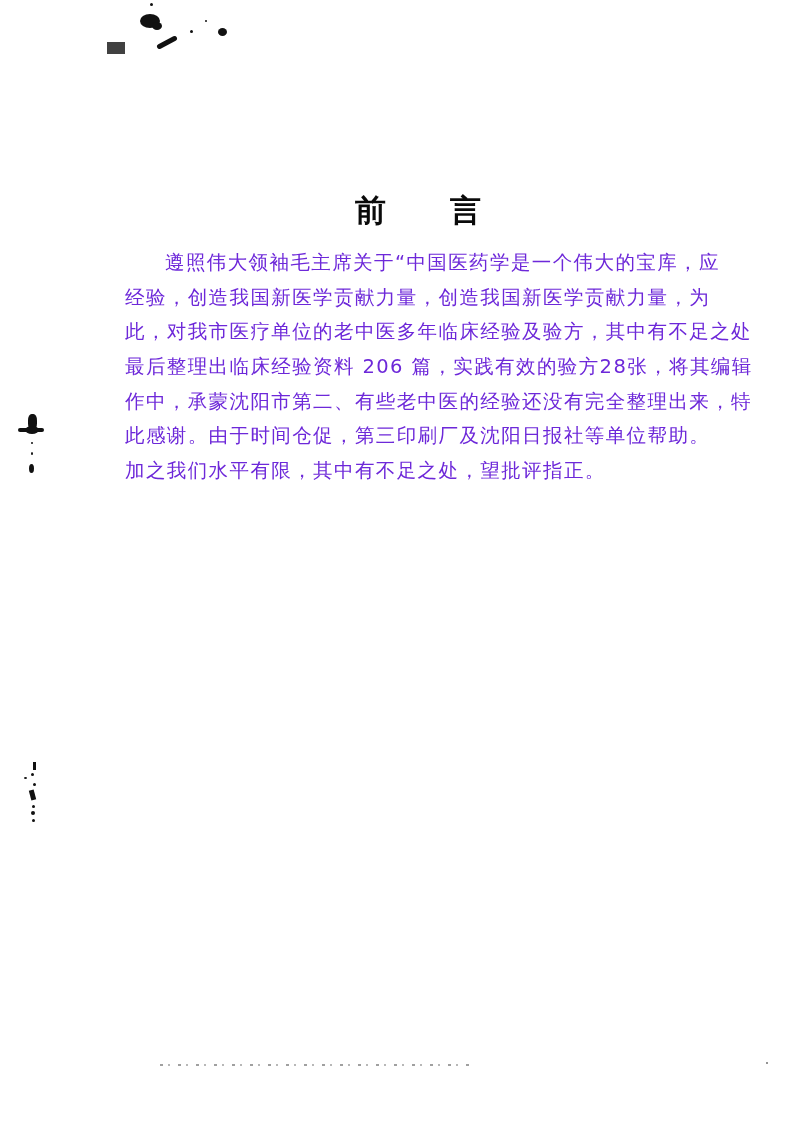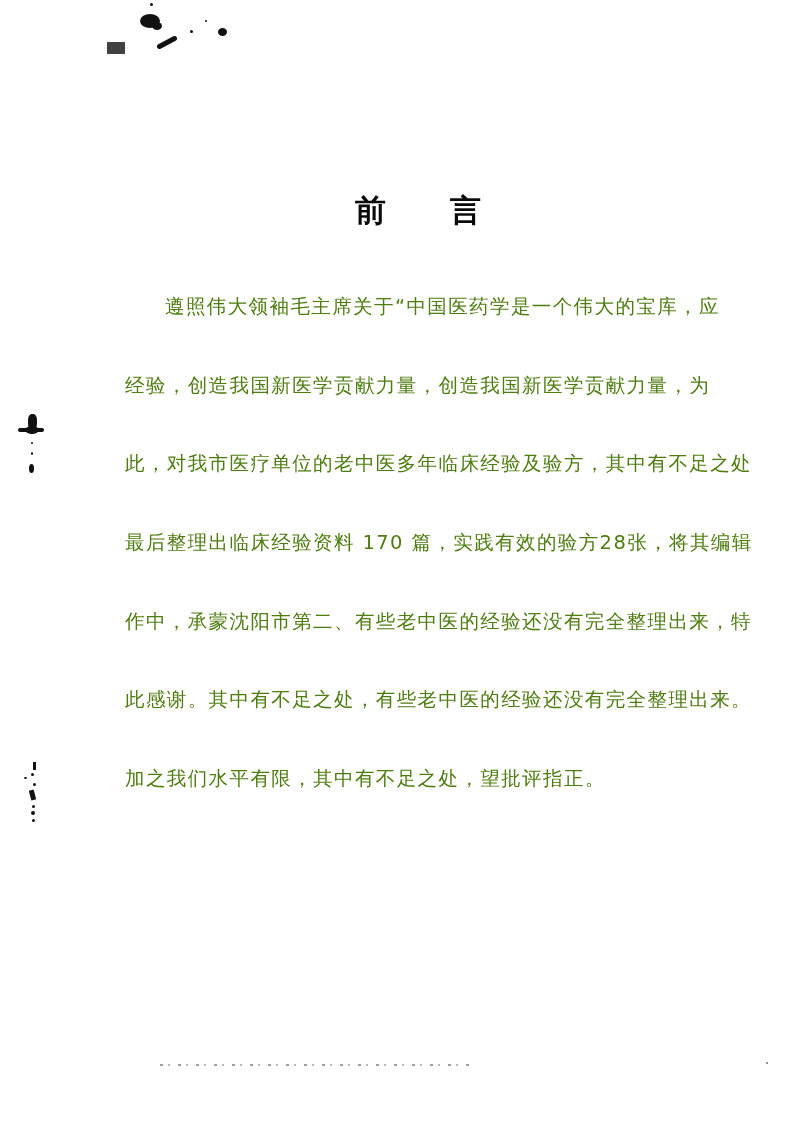--- a/index.html
+++ b/index.html
@@ -41,22 +41,21 @@
       top: 246px;
       width: 592px;
     }
     .line {
       height: 34.7px;
       line-height: 34.7px;
       font-size: 19.5px;
       white-space: nowrap;
       letter-spacing: 1.4px;
       font-family: "DejaVu Sans", "Liberation Sans", sans-serif;
-      color: #4d7c0f;
-      margin-top: 44px;
+      color: #6d28d9;
     }
     .line.indent { padding-left: 40px; }
     
     .artifact { position: absolute; background: #111; }
     .blob { position: absolute; background: #111; border-radius: 50%; }
     .footer-noise {
       position: absolute;
       top: 1064px;
       left: 160px;
       width: 310px;
@@ -83,23 +82,23 @@
 
   <div class="title">
     <span class="ch1">前</span>
     <span class="ch2">言</span>
   </div>
 
   <div class="body-text">
     <div class="line indent">遵照伟大领袖毛主席关于“中国医药学是一个伟大的宝库，应</div>
     <div class="line">经验，创造我国新医学贡献力量，创造我国新医学贡献力量，为</div>
     <div class="line">此，对我市医疗单位的老中医多年临床经验及验方，其中有不足之处</div>
-    <div class="line">最后整理出临床经验资料 170 篇，实践有效的验方28张，将其编辑</div>
+    <div class="line">最后整理出临床经验资料 206 篇，实践有效的验方28张，将其编辑</div>
     <div class="line">作中，承蒙沈阳市第二、有些老中医的经验还没有完全整理出来，特</div>
-    <div class="line">此感谢。其中有不足之处，有些老中医的经验还没有完全整理出来。</div>
+    <div class="line">此感谢。由于时间仓促，第三印刷厂及沈阳日报社等单位帮助。</div>
     <div class="line">加之我们水平有限，其中有不足之处，望批评指正。</div>
   </div>
 
   <div>
     <div class="blob" style="left:28px;top:414px;width:9px;height:16px;border-radius:40%;"></div>
     <div class="artifact" style="left:18px;top:428px;width:26px;height:4px;border-radius:2px;"></div>
     <div class="blob" style="left:25px;top:426px;width:14px;height:8px;"></div>
     <div class="blob" style="left:31px;top:442px;width:2px;height:2px;"></div>
     <div class="blob" style="left:31px;top:452px;width:2px;height:3px;"></div>
     <div class="blob" style="left:29px;top:464px;width:5px;height:9px;"></div>

